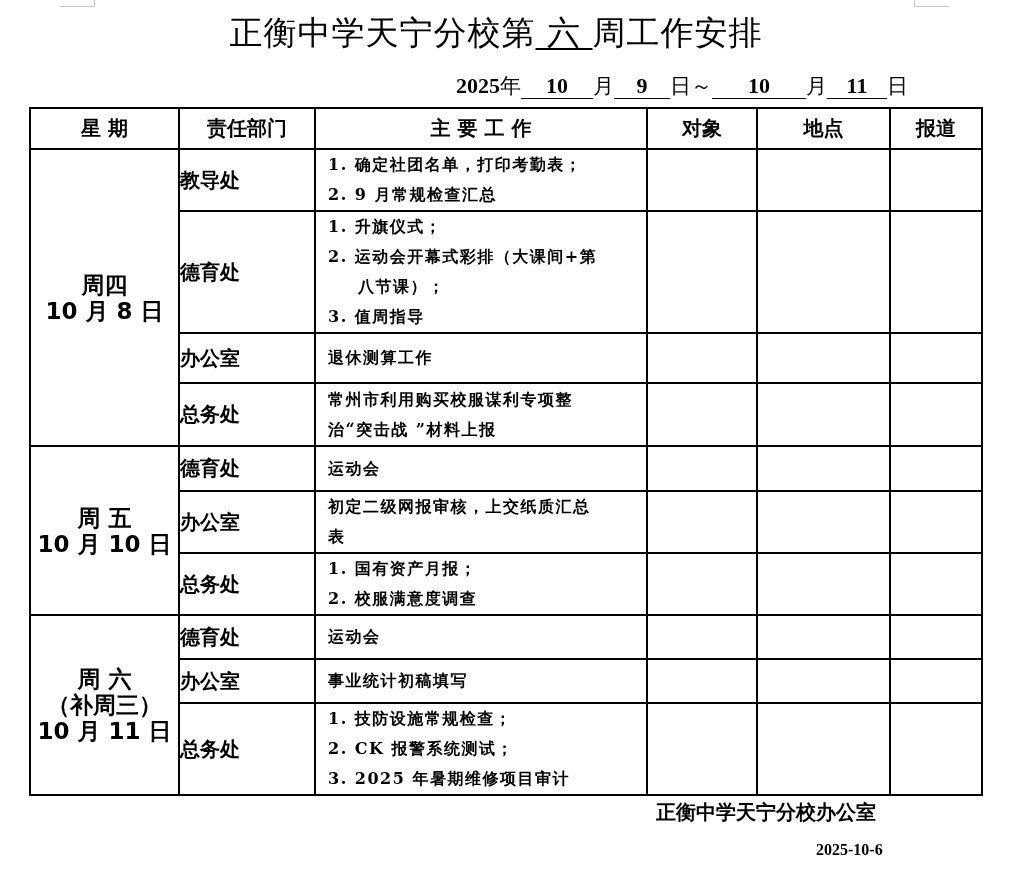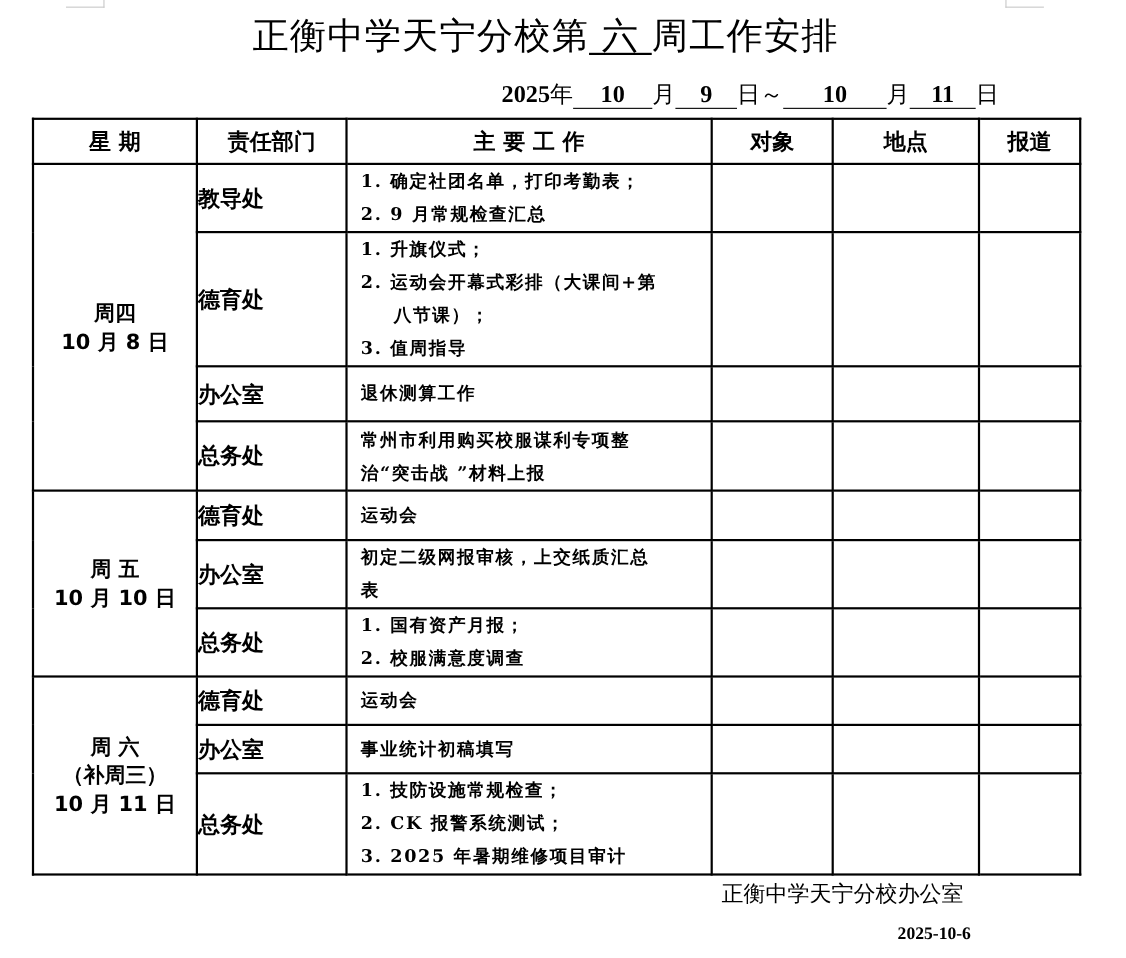--- a/index.html
+++ b/index.html
@@ -17,29 +17,29 @@
     font-family: "Liberation Serif", serif; font-weight: bold; font-size: 22px; line-height: 28px; white-space: pre; margin-left: 36px;
   }
   .date-range .blank { display: inline-block; text-align: center; border-bottom: 1.5px solid #000; line-height: 24px; }
   .date-range .cjk { font-family: "DejaVu Sans", sans-serif; font-weight: normal; font-size: 21px; }
   table.schedule {
     position: absolute; left: 29px; top: 107px; border-collapse: collapse;
     font-family: "DejaVu Sans", sans-serif;
   }
   table.schedule td, table.schedule th { border: 2px solid #000; padding: 0; }
   th { font-size: 20px; font-weight: bold; height: 39px; }
-  .day-cell { text-align: center; font-weight: bold; font-size: 19px; line-height: 26px; }
+  .day-cell { text-align: center; font-weight: bold; font-size: 23px; line-height: 26px; }
   .dept-cell { font-weight: bold; font-size: 20px; }
   .work-cell { font-family: "DejaVu Serif", serif; font-weight: bold; font-size: 16px; line-height: 30px; padding: 0 8px 0 12px !important; letter-spacing: 1.5px; vertical-align: middle; margin-left: 22px; }
   .work-line { display: block; }
   .work-line.indent { padding-left: 30px; }
   .empty-cell { }
   .footer-office {
     position: absolute; left: 656px; top: 798px;
-    font-family: "DejaVu Serif", serif; font-size: 20px; line-height: 28px;
+    font-family: "DejaVu Serif", serif; font-size: 20px; line-height: 28px; font-weight: bold;
   }
   .footer-date {
     position: absolute; left: 816px; top: 836px;
     font-family: "Liberation Serif", serif; font-weight: bold; font-size: 16px; line-height: 28px;
   }
 </style>
 </head>
 <body>
 
 <div class="corner-mark corner-tl"></div>

